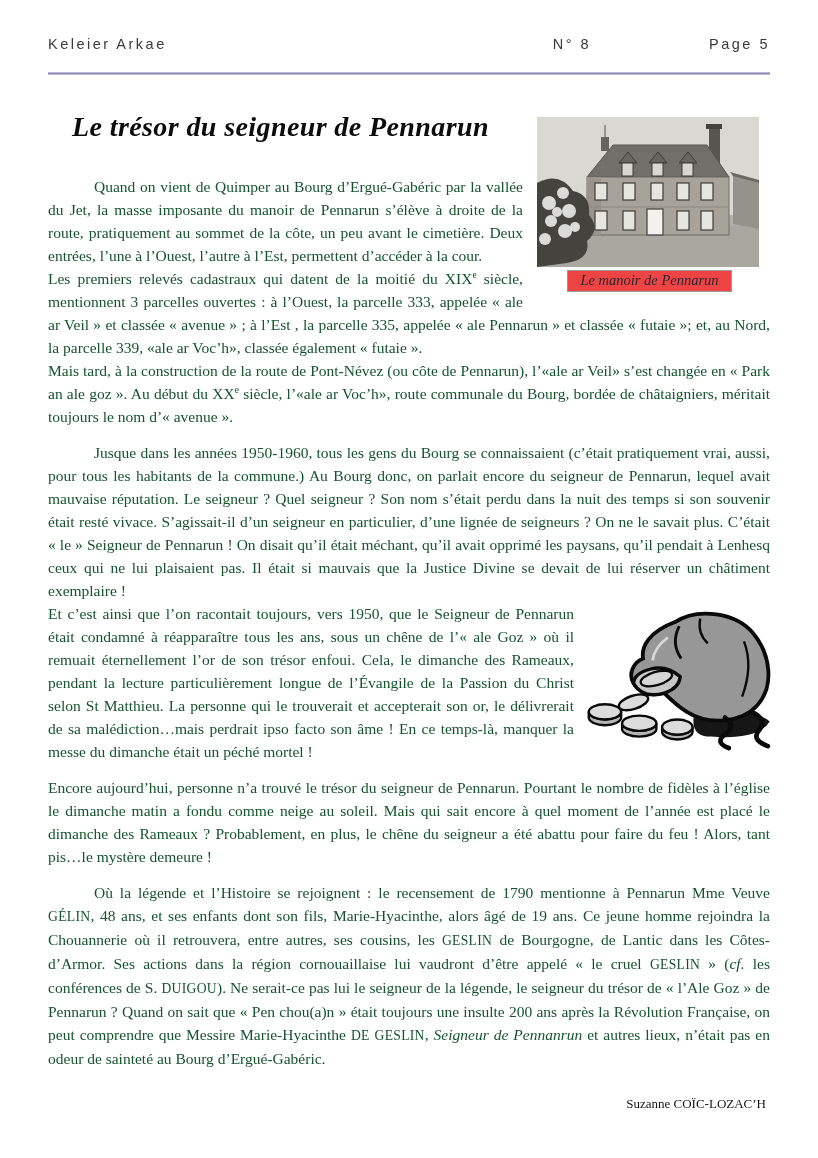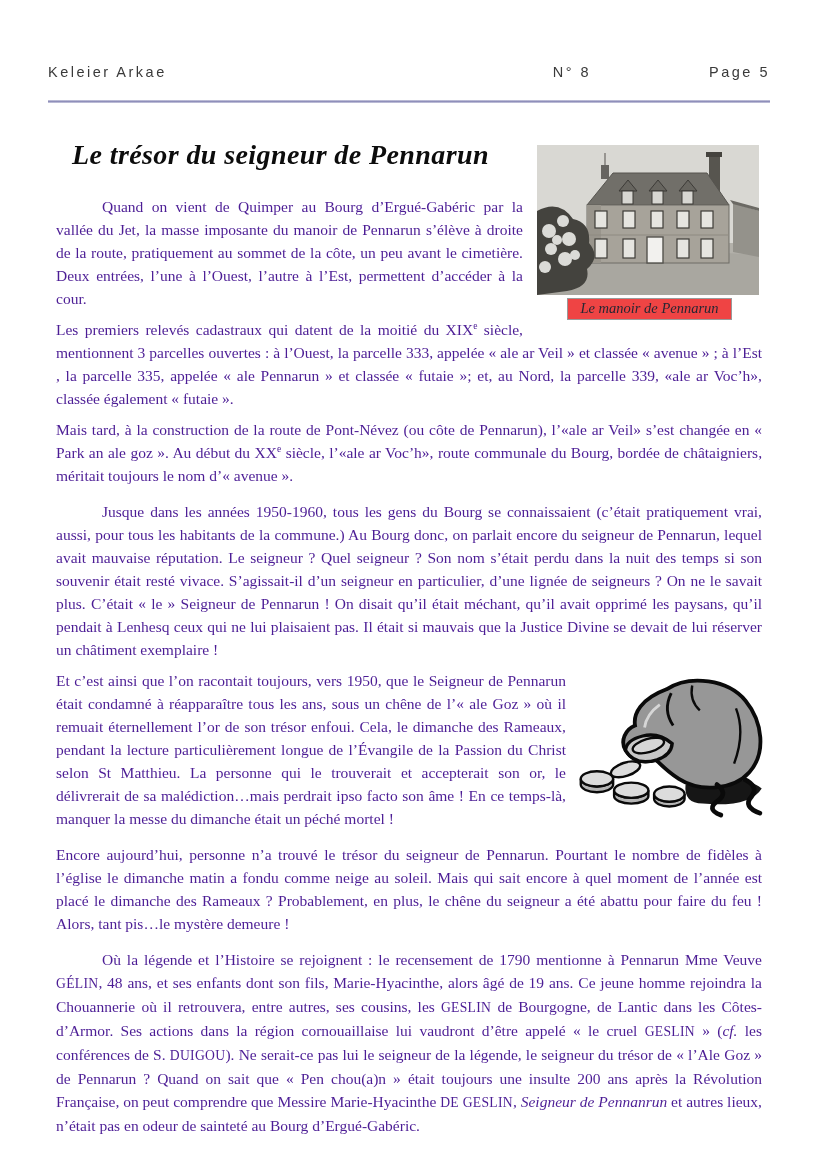--- a/index.html
+++ b/index.html
@@ -3,21 +3,21 @@
 <meta charset="utf-8">
 <style>
   html,body{margin:0;padding:0;background:#ffffff;}
   .page{
     position:relative;
     width:818px;height:1158px;
     margin:0 auto;
     background:#ffffff;
     overflow:hidden;
     box-sizing:border-box;
-    padding:64px 48px 0 48px;
+    padding:36px 48px 0 48px;
     font-family:"Liberation Serif", serif;
     color:#141414;
   }
   
   .hdr{
     display:flex;align-items:baseline;
     font-family:"Liberation Sans", sans-serif;
     font-size:14.5px;letter-spacing:2.5px;color:#3a3a3a;
     height:22px;
   }
@@ -45,28 +45,28 @@
     font-style:italic;
     font-size:14.5px;
     color:#272733;
     background:#ef4444;
   }
   h1.title{
     font-family:"Liberation Serif", serif;
     font-style:italic;font-weight:bold;
     font-size:28px;letter-spacing:.4px;
     color:#0c0c0c;
-    margin:36px 0 24px 24px;
+    margin:36px 0 32px 24px;
   }
   .body-text p{
-    margin:8px;
+    margin:0;
     font-size:15.5px;
     line-height:23px;
     text-align:justify;
-    color:#4c1d95;
+    color:#14532d;
   }
   .body-text p.indent{text-indent:46px;}
   .body-text p.gap{margin-top:13px;}
   .s-sup{vertical-align:super;font-size:.62em;line-height:0;}
   .s-sc{font-size:.88em;letter-spacing:.3px;}
   .s-i{font-style:italic;}
   .bag-float{
     float:right;
     width:200px;height:150px;
     margin:2px -14px 2px 10px;

